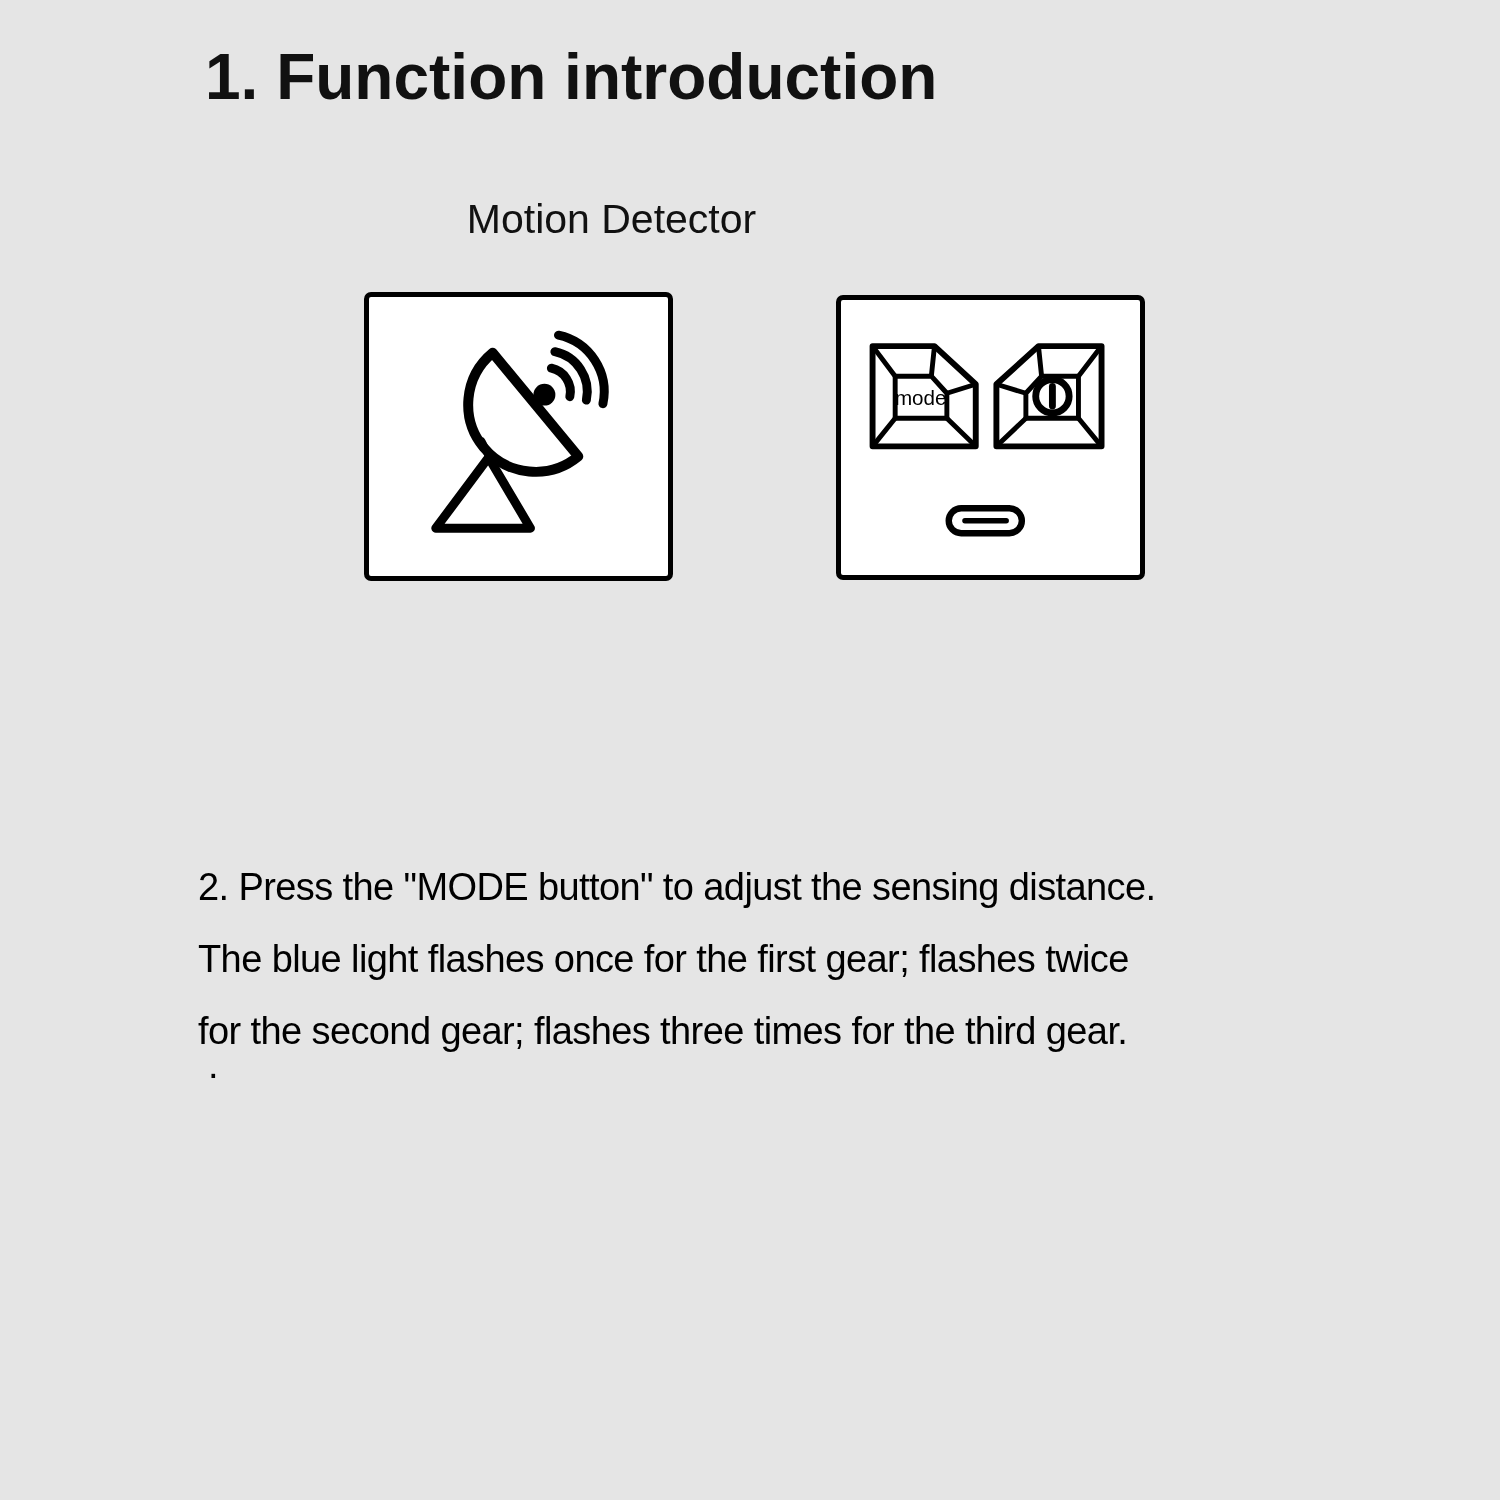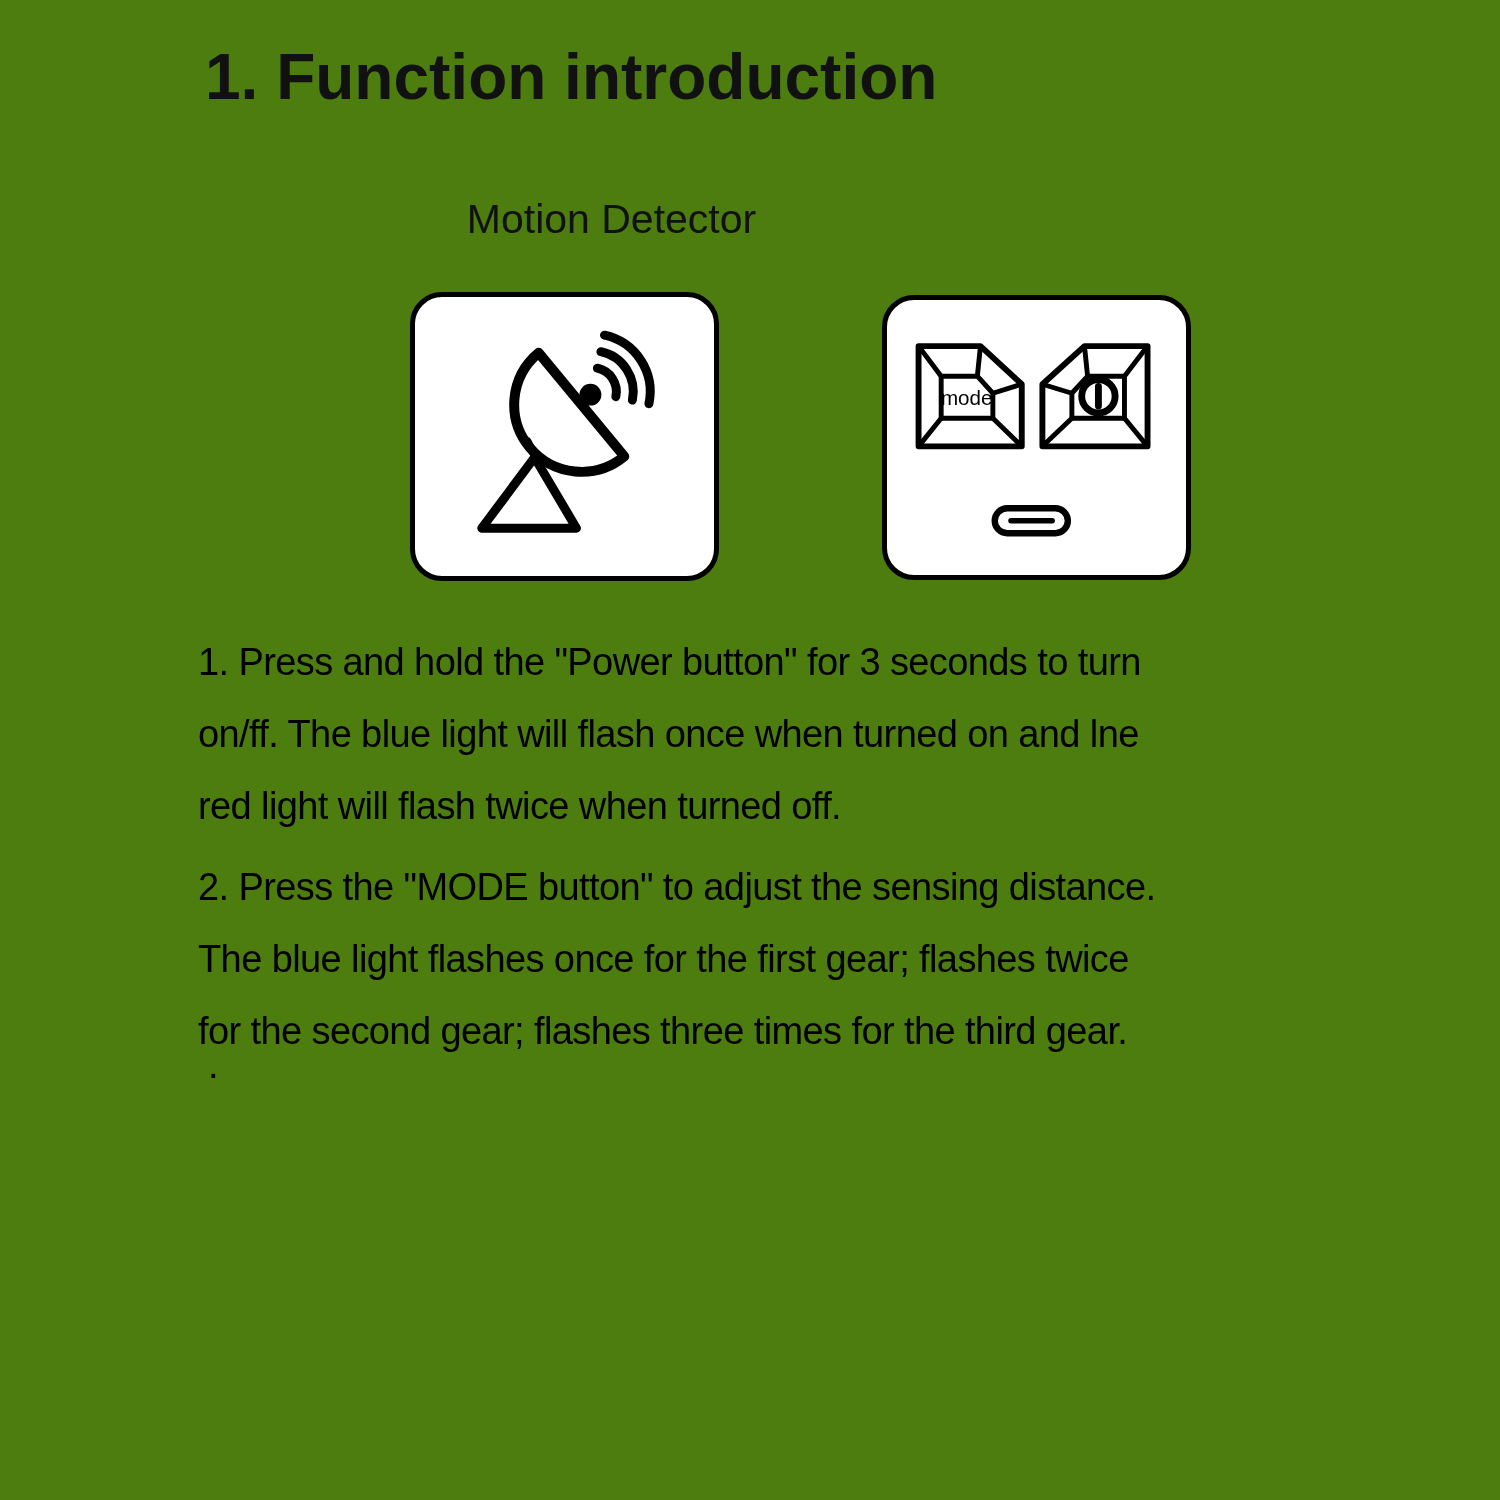--- a/index.html
+++ b/index.html
@@ -1,36 +1,36 @@
 <!DOCTYPE html>
 <html><head>
 <meta charset="utf-8">
 <style>
   html,body{margin:0;padding:0;background:#ffffff;}
   .page{
     position:relative;
     width:1500px;height:1500px;
-    background:#4d7c0f;
+    background:#e5e5e5;
     overflow:hidden;
     font-family:"Liberation Sans", sans-serif;
     color:#0a0a0a;
   }
   .heading{
     position:absolute;left:205px;top:40px;
     font-size:64px;font-weight:700;letter-spacing:0;
     color:#111111;margin:0;white-space:pre;
   }
   .subtitle{
     position:absolute;left:0;top:196px;width:1223px;
     text-align:center;font-size:41px;font-weight:400;color:#111111;
   }
   .icon-box{
     position:absolute;
-    border:5px solid #000;border-radius:32px;
-    background:#fff;box-sizing:border-box;margin-left:46px;
+    border:5px solid #000;border-radius:7px;
+    background:#fff;box-sizing:border-box;
   }
   .icon-box.radar{left:364px;top:292px;width:309px;height:289px;}
   .icon-box.panel{left:836px;top:295px;width:309px;height:285px;}
   .icon-box svg{position:absolute;left:-5px;top:-5px;}
   .body-text{
     position:absolute;left:198px;width:1295px;margin:0;
     font-size:38px;font-weight:400;line-height:72px;
     letter-spacing:-0.6px;color:#000;
     white-space:pre-line;
   }
@@ -91,21 +91,18 @@
         <path d="M213,93 L213,113" stroke="#000" stroke-width="7" stroke-linecap="round"></path>
       </g>
 
       <g>
         <rect x="107.5" y="217" width="74.4" height="25.4" rx="12.7" fill="#ffffff" stroke="#000" stroke-width="6.5"></rect>
         <path d="M124,229.7 L166,229.7" stroke="#000" stroke-width="5.5" stroke-linecap="round"></path>
       </g>
     </svg>
   </div>
 
-  <p class="body-text p1">1. Press and hold the "Power button" for 3 seconds to turn
-on/ff. The blue light will flash once when turned on and lne
-red light will flash twice when turned off.</p>
   <p class="body-text p2">2. Press the "MODE button" to adjust the sensing distance.
 The blue light flashes once for the first gear; flashes twice
 for the second gear; flashes three times for the third gear.</p>
   <span class="stray-dot">.</span>
 
 </div>
 
 </body></html>

